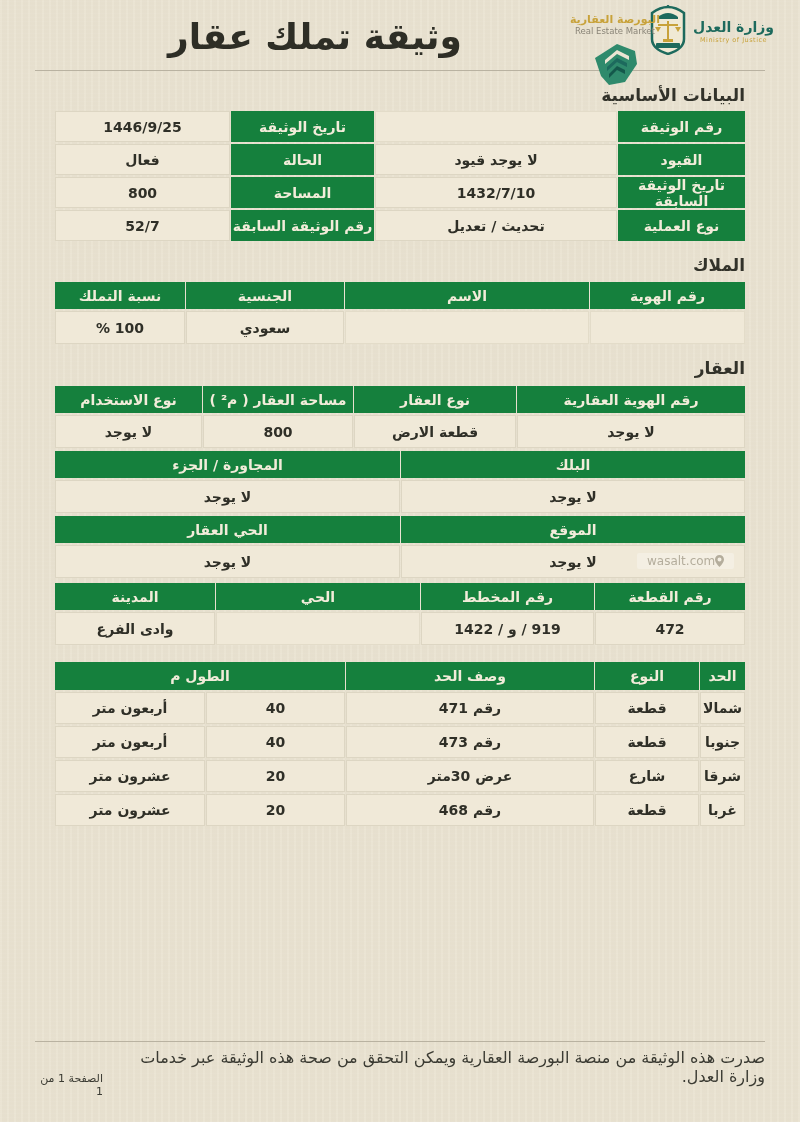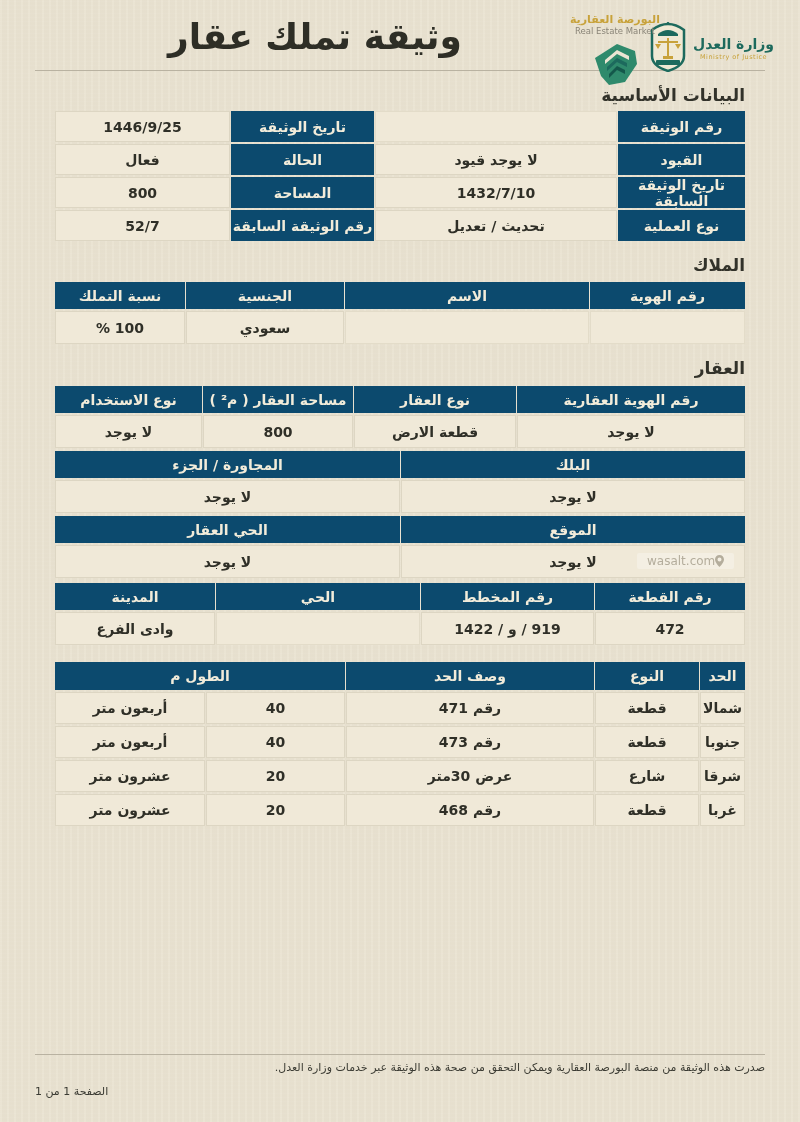--- a/index.html
+++ b/index.html
@@ -10,34 +10,34 @@
     background-image:
       repeating-linear-gradient(90deg, rgba(255,255,255,0.06) 0 2px, rgba(0,0,0,0.01) 2px 7px),
       repeating-linear-gradient(0deg, rgba(255,255,255,0.04) 0 1px, transparent 1px 4px);
     color:#2f2f27;
     display:flex; flex-direction:column;
     overflow:hidden;
   }
   
   .header { position:relative; height:70px; flex:0 0 auto; }
   .doc-title { position:absolute; right:338px; top:16px; font-size:36px; font-weight:bold; color:#2e2e26; letter-spacing:0.5px; }
-  .moj { position:absolute; right:26px; top:22px; display:flex; align-items:center; gap:5px; }
+  .moj { position:absolute; right:26px; top:5px; display:flex; align-items:center; gap:5px; }
   .moj-text { text-align:center; }
   .moj-ar { font-size:14px; font-weight:bold; color:#1d6a5d; line-height:1.1; }
   .moj-en { font-size:6.5px; color:#c8a23a; letter-spacing:0.5px; }
   .rem { position:absolute; right:140px; top:13px; display:flex; align-items:center; gap:6px;flex-direction:column; }
   .rem-text { text-align:center; }
   .rem-ar { font-size:11px; font-weight:bold; color:#c8a23a; line-height:1.2; }
   .rem-en { font-size:8.5px; color:#8a8578; }
   .divider { border:none; border-top:1px solid #b9b2a1; margin:0 35px; flex:0 0 auto; }
   
   .section-title { font-size:17px; font-weight:bold; color:#32322a; margin:14px 55px 0 55px; }
   .tbl { width:690px; margin:0 55px; display:grid; column-gap:1px; row-gap:2px; flex:0 0 auto; }
   .cell { display:flex; align-items:center; justify-content:center; font-size:14px; font-weight:bold; text-align:center; }
-  .g { background:#0c4a6e; color:#f2ecda; }
+  .g { background:#15803d; color:#f2ecda; }
   .v { background:#f0e9d8; border:1px solid #ddd6c3; color:#2f2f27; }
   .v.empty { border:1px solid #e3dcc9; }
   
   .tbl-basic { grid-template-columns:127px 242px 143px 175px; margin-top:6px; grid-auto-rows:31px; }
   
   .tbl-owners { grid-template-columns:155px 244px 158px 130px; margin-top:7px; }
   .hdr { height:27px; position:relative; }
   .hdr:not(:last-child)::after{} 
   .row-c { height:33px; }
   
@@ -53,21 +53,21 @@
   }
   
   .tbl-borders-h { grid-template-columns:45px 104px 248px 290px; margin-top:17px; }
   .tbl-borders { grid-template-columns:45px 104px 248px 139px 150px; margin-top:2px; grid-auto-rows:32px; }
   .bh { height:28px; }
   
   .spacer { flex:1 1 auto; }
   .footer { flex:0 0 auto; margin-bottom:24px; }
   .footer-line { border:none; border-top:1px solid #b9b2a1; margin:0 35px 6px 35px; }
   .footer-row { display:flex; justify-content:space-between; padding:0 35px; align-items:flex-start; }
-  .footer-note { font-size:11px; color:#3b3b33; }
+  .footer-note { font-size:16px; color:#3b3b33; }
   .footer-page { font-size:11px; color:#3b3b33;margin-top:24px; }
 </style>
 </head>
 <body>
 
 <div class="header">
   <div class="moj">
     <div class="moj-text">
       <div class="moj-ar">وزارة العدل</div>
       <div class="moj-en">Ministry of Justice</div>

